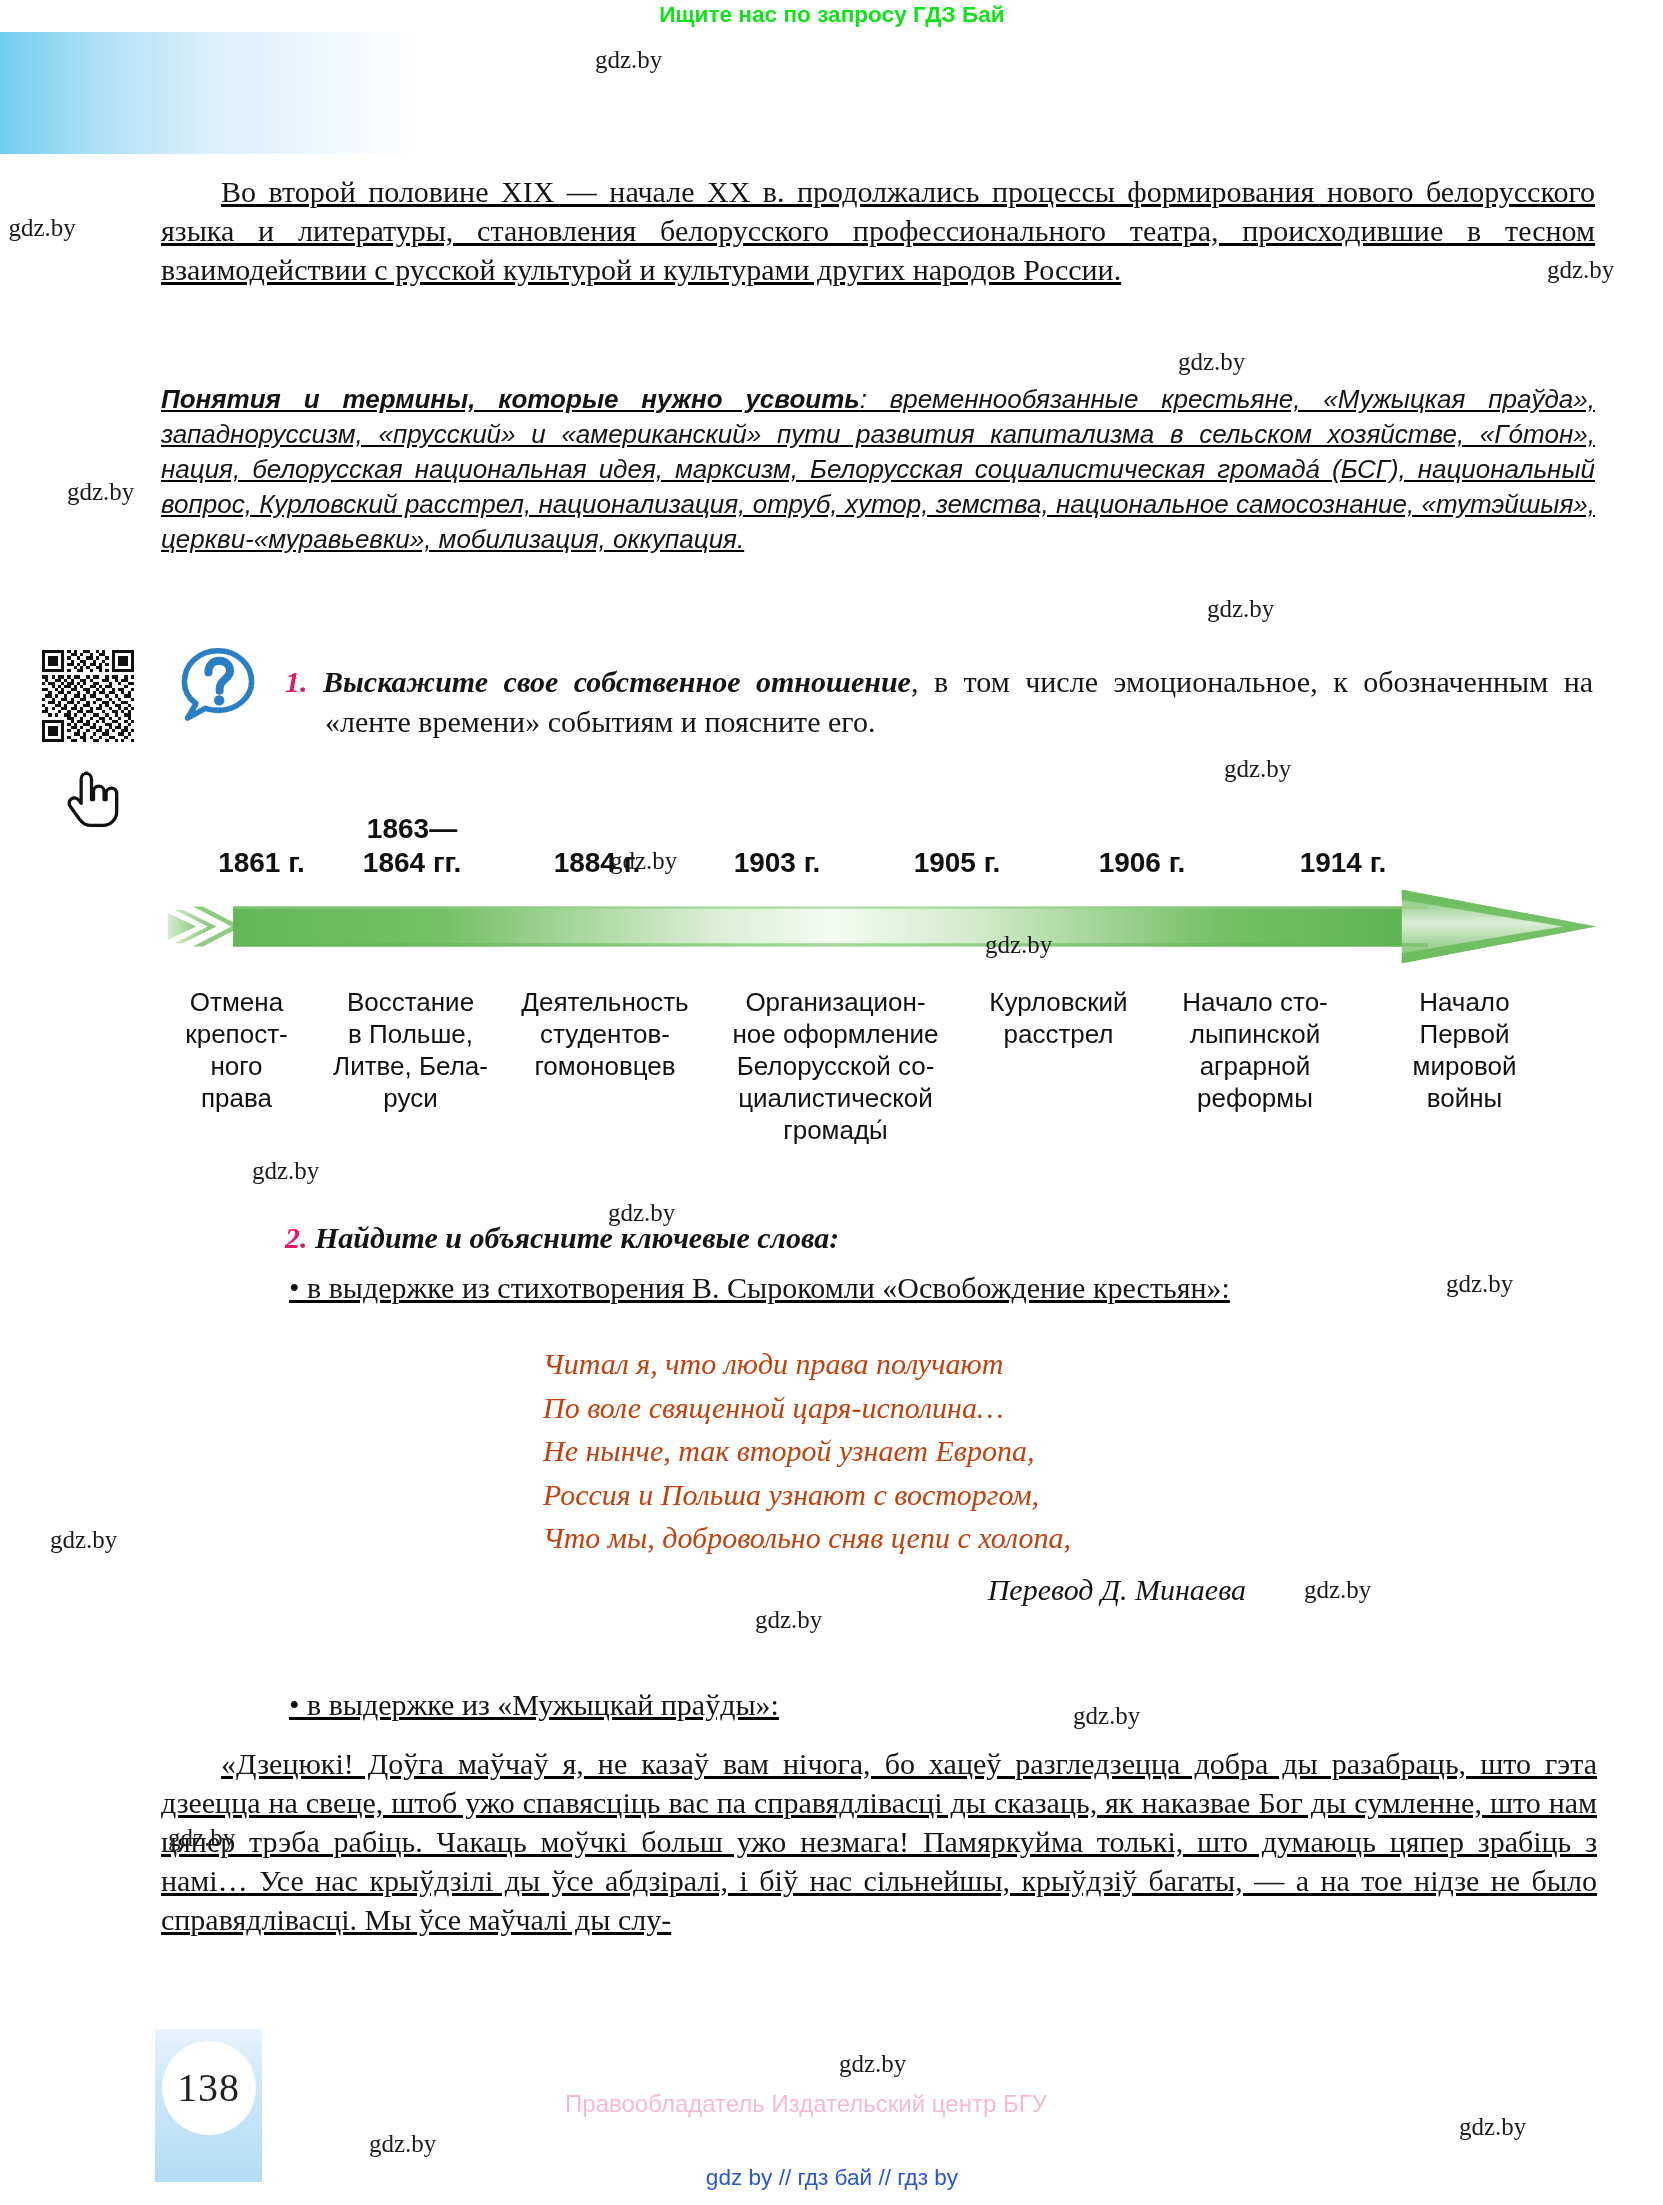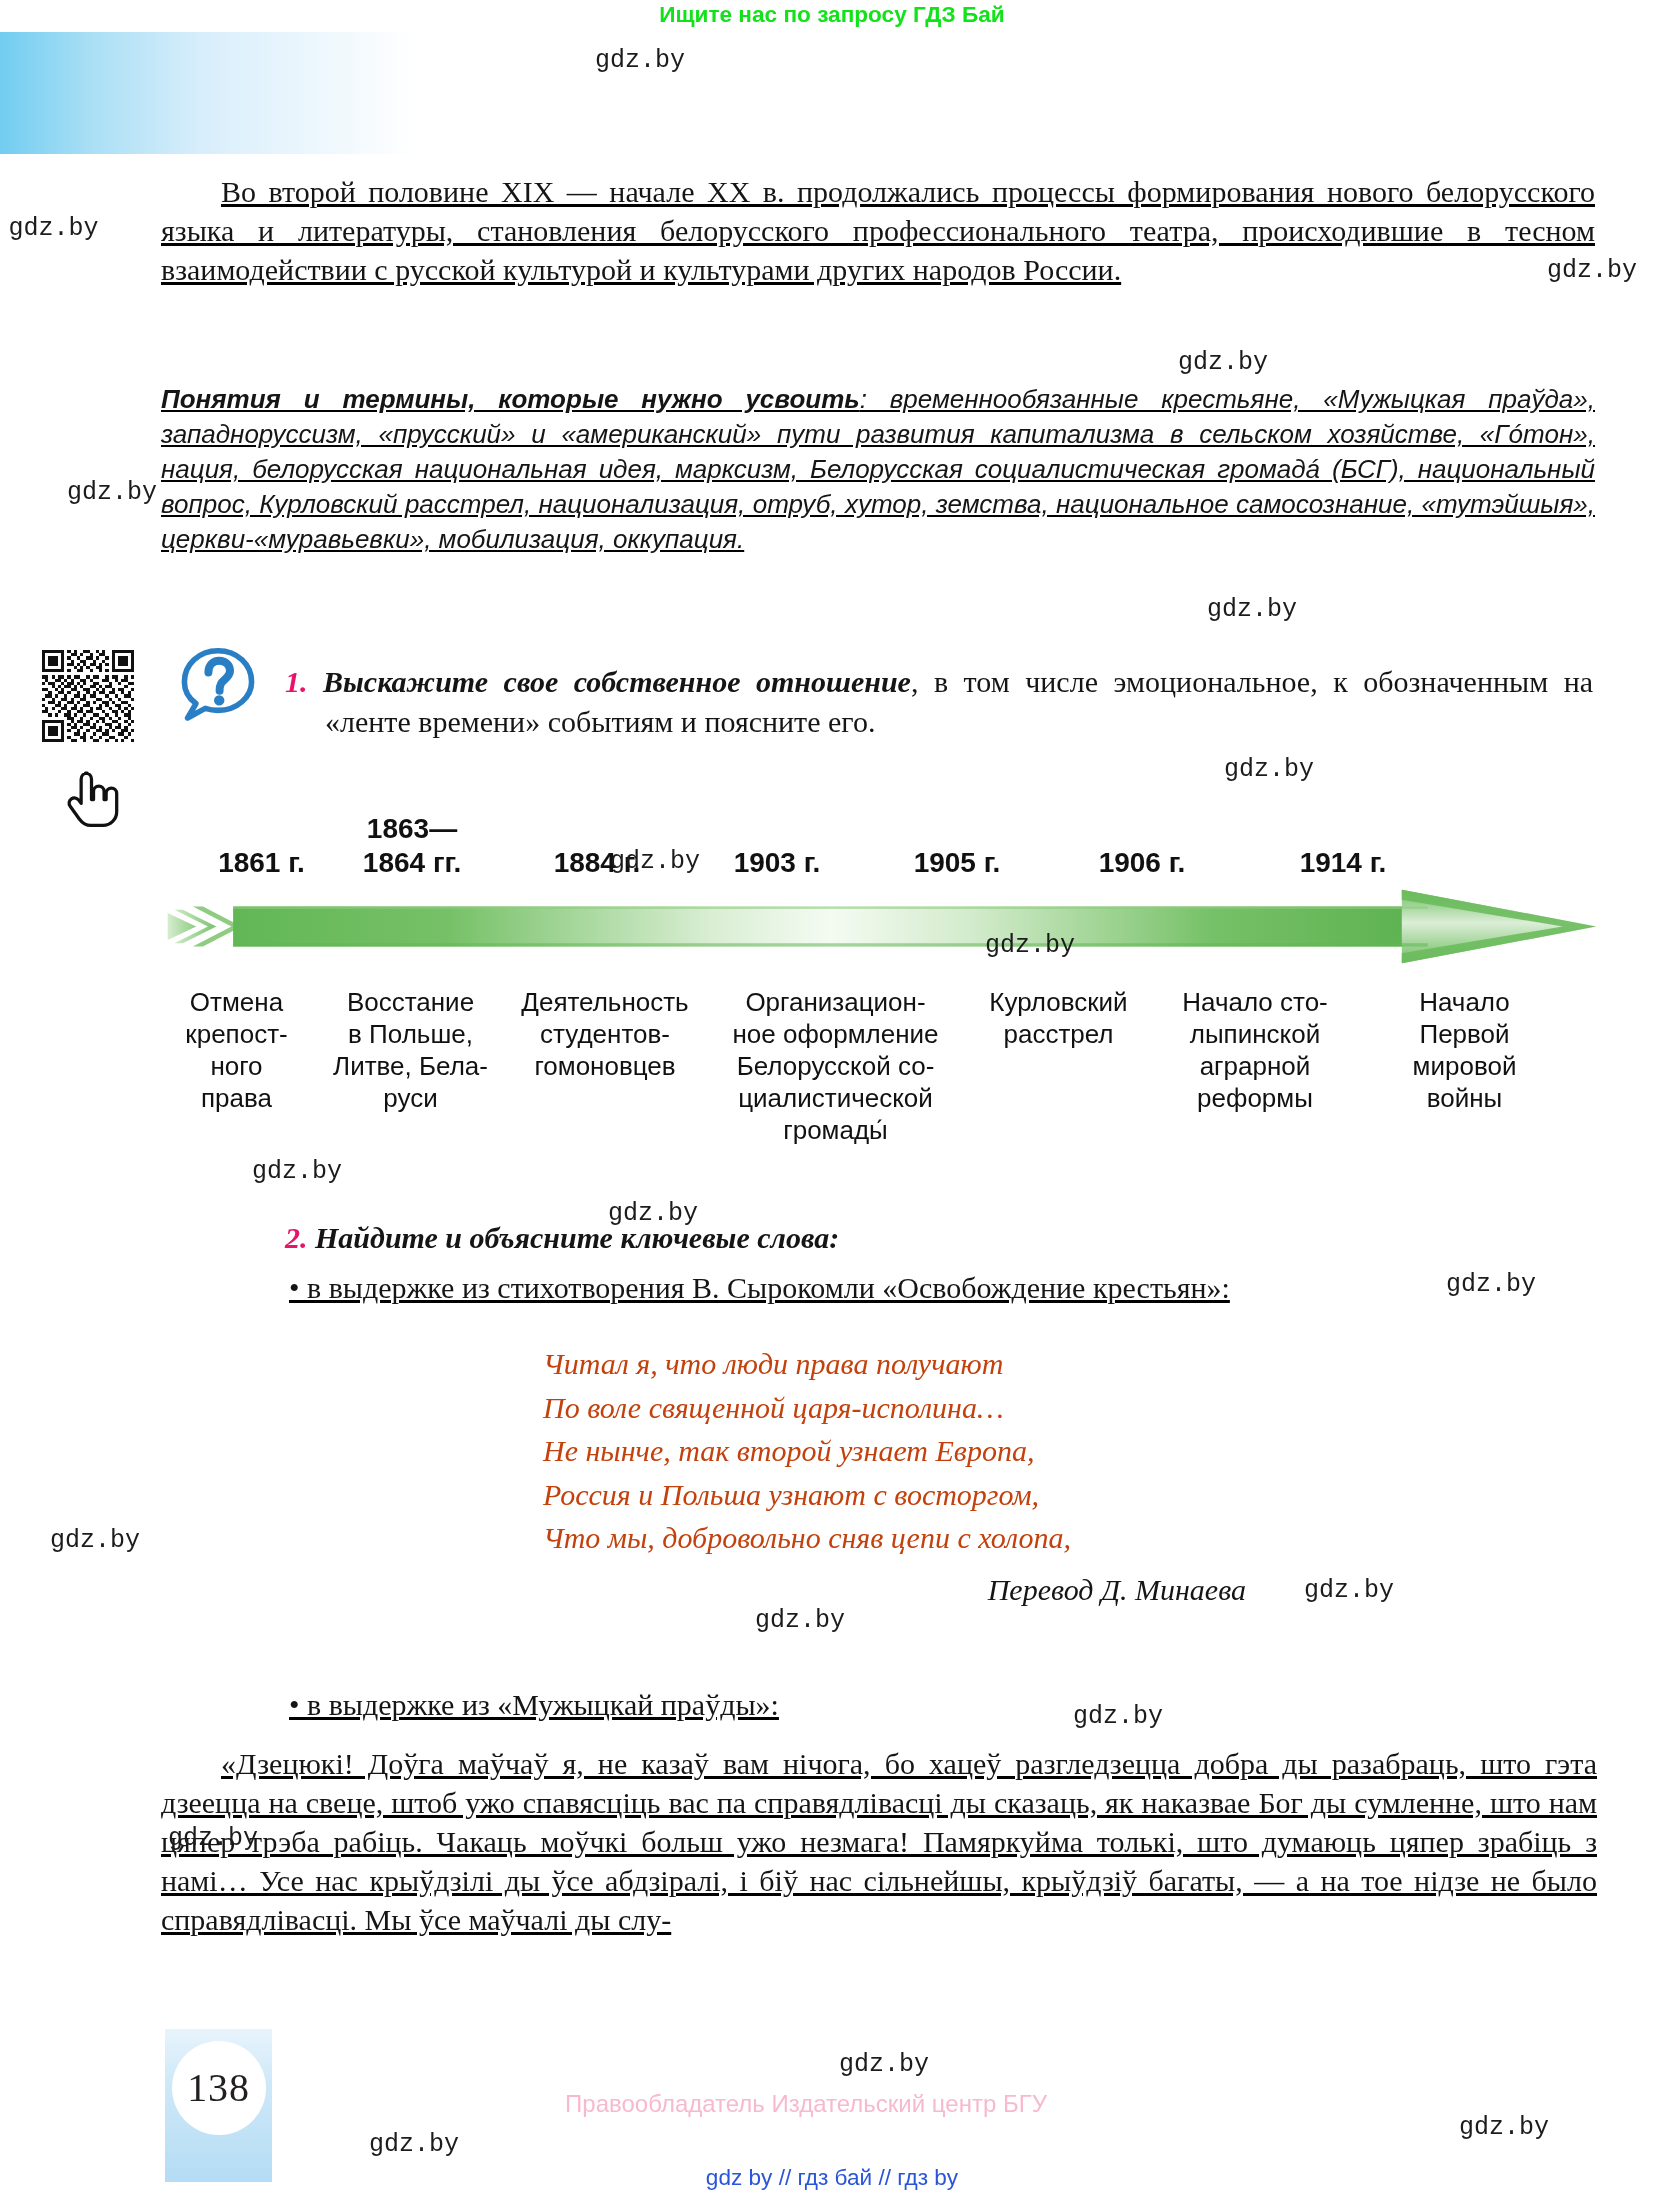--- a/index.html
+++ b/index.html
@@ -9,21 +9,21 @@
     height: 2205px;
     background: #ffffff;
     font-family: "Liberation Serif", serif;
     position: relative;
     overflow: hidden;
   }
 
   
   .wm {
     position: absolute;
-    font-family: Liberation Mono, monospace;
+    font-family: Liberation Serif, serif;
     font-size: 25px;
     color: #1c1c1c;
     white-space: nowrap;
     pointer-events: none;
     z-index: 40;
   }
 
   .top-banner {
     position: absolute;
     top: 1.7px;
@@ -42,21 +42,21 @@
     position: absolute;
     left: 0;
     top: 32px;
     width: 419px;
     height: 122px;
     background: linear-gradient(to right, #71cdf0 0%, #aadff5 22%, #d8eefb 48%, #ffffff 100%);
     z-index: 1;
   }
   .page-tab {
     position: absolute;
-    left: 165px;
+    left: 155px;
     top: 2029px;
     width: 107px;
     height: 153px;
     background: linear-gradient(to bottom, #e8f4fc 0%, #cfe8f8 35%, #b4dcf4 100%);
     z-index: 2;
   }
   .page-tab-oval {
     position: absolute;
     left: 6.7px;
     top: 11.7px;

